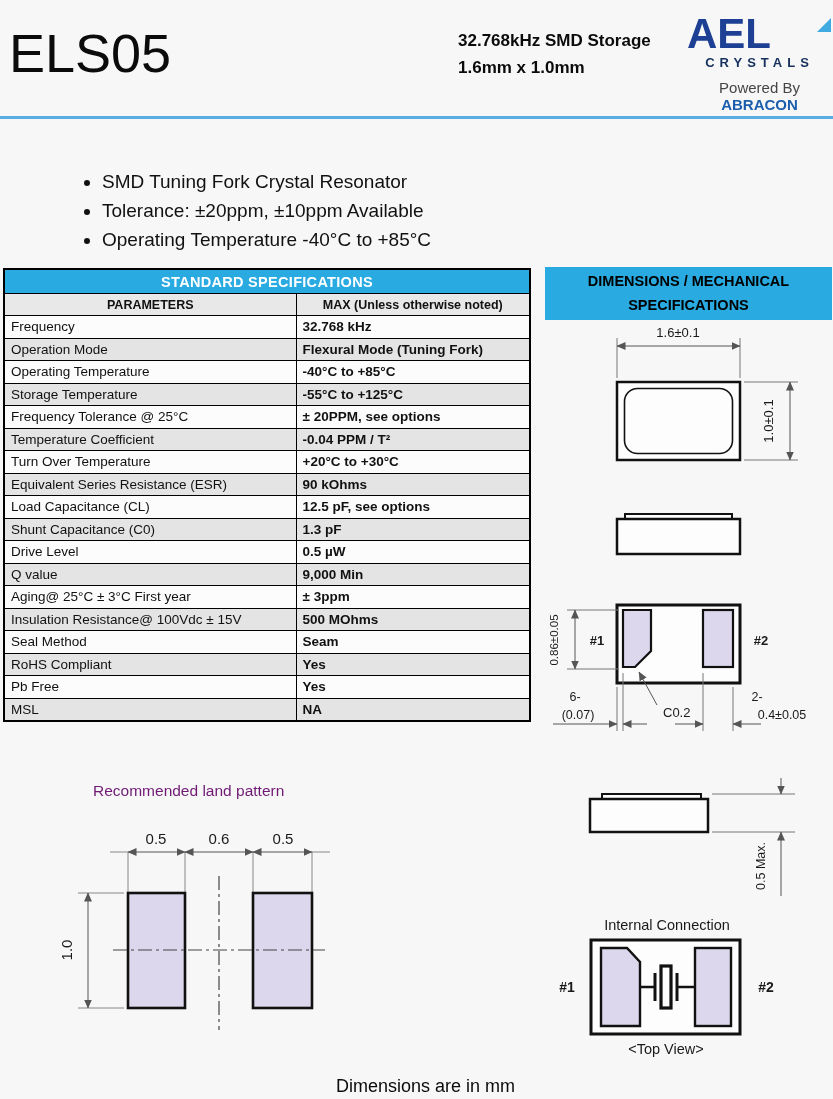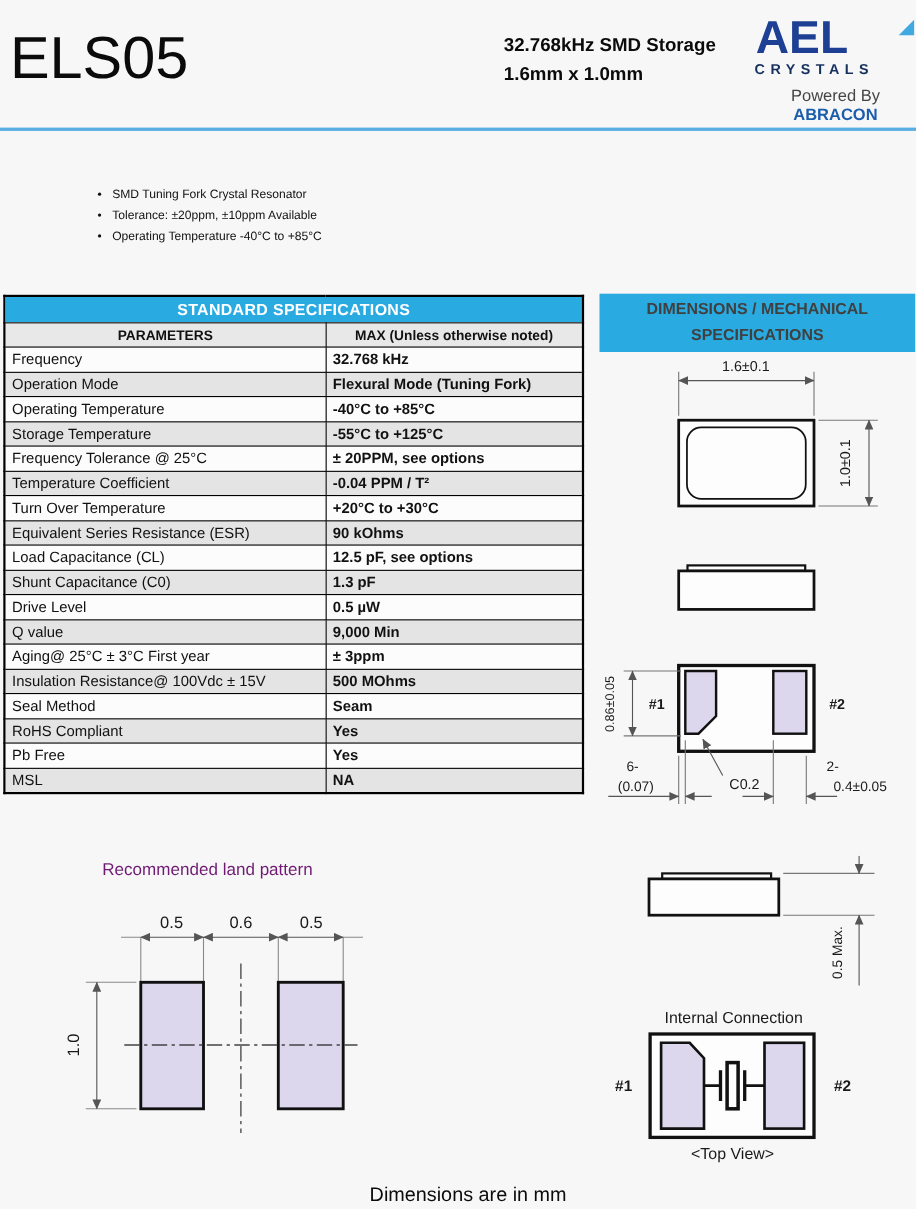--- a/index.html
+++ b/index.html
@@ -9,39 +9,39 @@
     font-family:"Liberation Sans", sans-serif;
     overflow:hidden;
   }
   
   .product-title { position:absolute; left:9px; top:22px; font-size:54px; font-weight:400; letter-spacing:0px; color:#0b0b0b; }
   .subtitle { position:absolute; left:458px; top:27px; font-size:17px; font-weight:bold; line-height:1.6; color:#0b0b0b; }
   .logo { position:absolute; left:686px; top:14px; width:147px; }
   .logo-main { display:flex; justify-content:center; align-items:flex-start;gap:44px; }
   .logo-word { font-size:42px; line-height:0.95; font-weight:bold; color:#1d4094; letter-spacing:0px; }
   .logo-tri { margin-top:3px; margin-left:1px; }
-  .logo-sub { text-align:left; font-size:13px; letter-spacing:5px; color:#16305e; margin-top:1px; font-weight:bold; }
+  .logo-sub { text-align:center; font-size:13px; letter-spacing:5px; color:#16305e; margin-top:1px; font-weight:bold; }
   .powered { font-size:15px; color:#454545; margin-top:9px; text-align:center; }
   .powered .abracon { color:#1b5dad; font-weight:bold; }
   .divider { position:absolute; left:0; top:116px; width:833px; height:3px; background:#58ade2; }
   
   .features { position:absolute; left:42px; top:163px; }
   .features h3 { margin:0; font-size:14px; font-weight:bold; }
   .features ul { margin:8px 0 0 0; padding-left:60px; }
-  .features li { font-size:11px; margin-bottom:7px; }
+  .features li { font-size:19px; margin-bottom:7px; }
   
   table.spec { position:absolute; left:3px; top:268px; width:526px; border-collapse:collapse; table-layout:fixed; border:2px solid #000; }
   table.spec th, table.spec td { border:1px solid #000; overflow:hidden; white-space:nowrap; }
   .spec .title-cell { background:#29ABE2; color:#fff; font-weight:bold; font-size:14.5px; height:21px; text-align:center; letter-spacing:0.3px; }
   .spec .col-head th { background:#e8e8e8; font-size:12.5px; font-weight:bold; height:19px; text-align:center; }
   .spec tbody td { height:21.5px; font-size:13.5px; padding:0 6px; background:#fcfcfc; }
   .spec tbody tr:nth-of-type(even) td { background:#e4e4e4; }
   .spec tbody td.val { font-weight:bold; }
   
-  .dim-header { position:absolute; left:545px; top:267px; width:287px; height:53px; background:#29ABE2; color:#404040;
+  .dim-header { position:absolute; left:545px; top:267px; width:287px; height:53px; background:#29ABE2; color:#000000;
     font-weight:bold; font-size:14.5px; display:flex; flex-direction:column; align-items:center; justify-content:center; line-height:1.65; }
   .abs { position:absolute; }
   
   svg text { font-family:"Liberation Sans", sans-serif; fill:#1a1a1a; }
   .land-title { position:absolute; left:93px; top:782px; font-size:15.5px; color:#701a75; }
   .footer-note { position:absolute; left:336px; top:1076px; font-size:18px; color:#0b0b0b; }
 </style>
 </head>
 <body>
 

